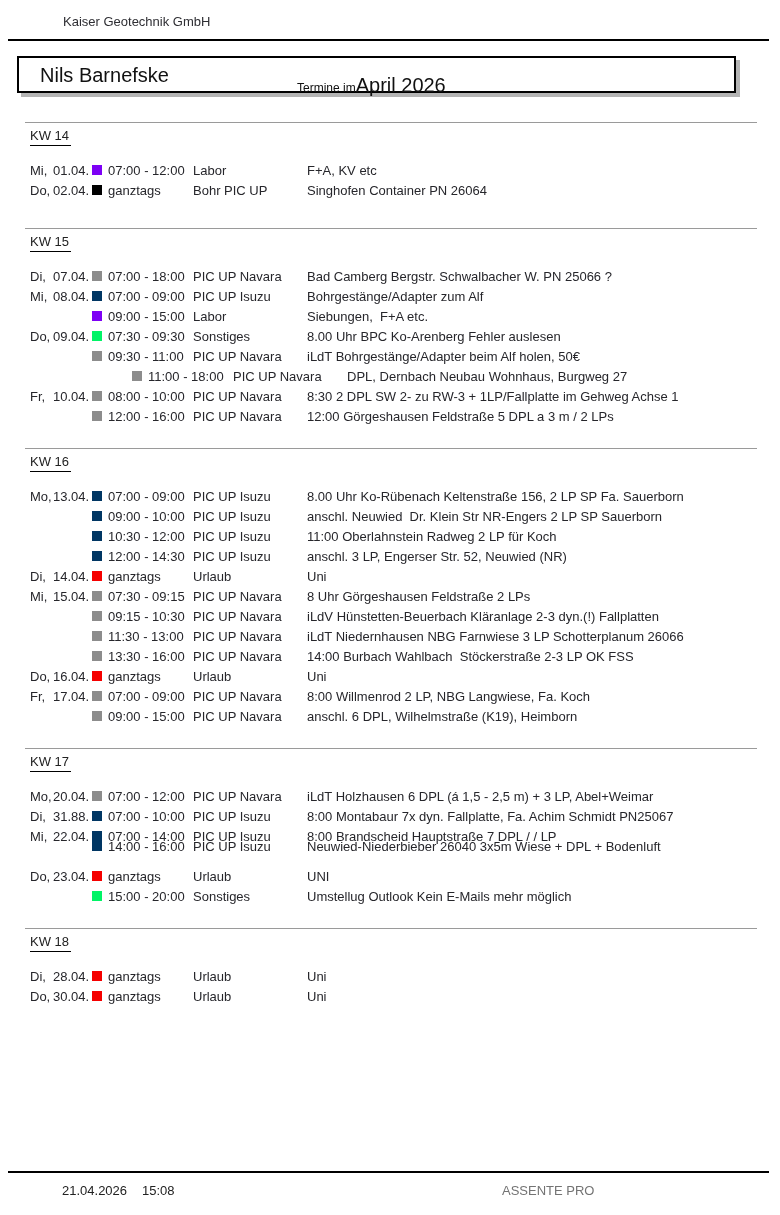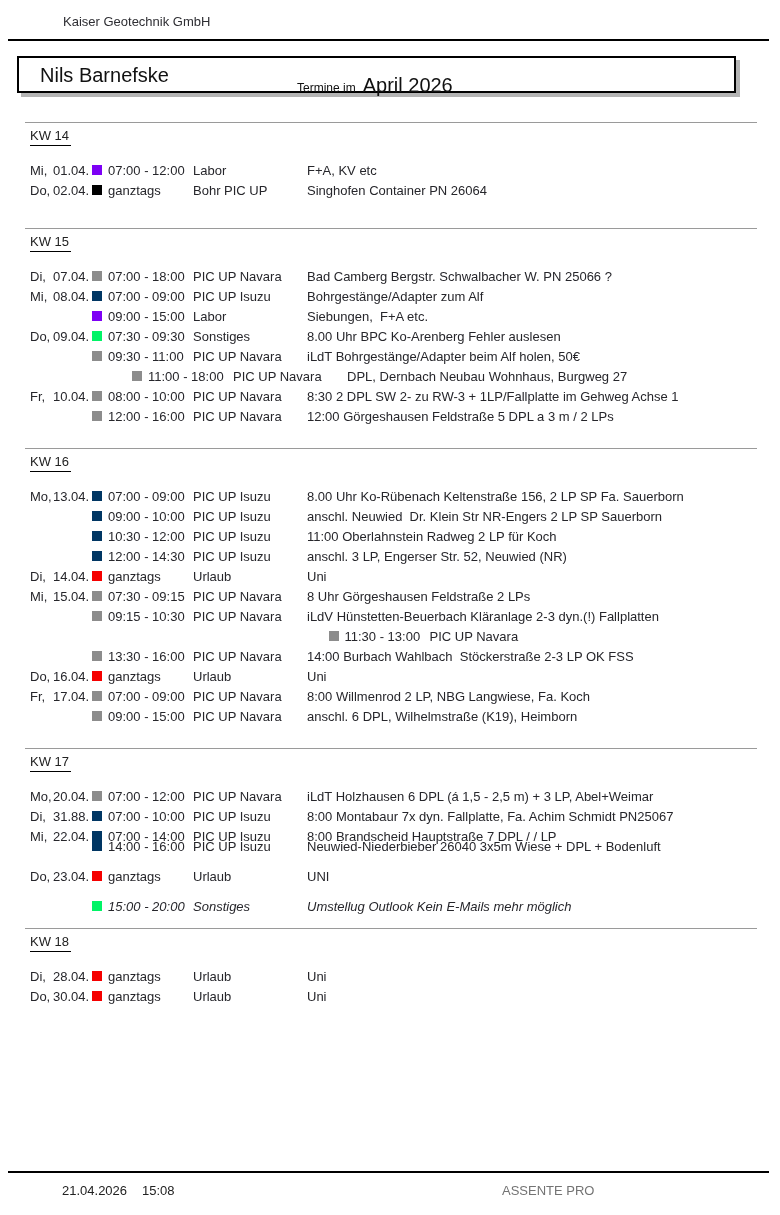--- a/index.html
+++ b/index.html
@@ -5,21 +5,21 @@
   html,body{margin:0;padding:0;background:#fff;}
   .page{position:relative;width:780px;height:1215px;background:#ffffff;
         font-family:"Liberation Sans",sans-serif;color:#26262b;overflow:hidden;}
   .company{position:absolute;left:63px;top:14px;font-size:13px;color:#2e2e33;}
   .top-rule{position:absolute;left:8px;top:39px;width:761px;height:2px;background:#000;}
   .title-box{position:absolute;left:17px;top:56px;width:715px;height:33px;background:#fff;
              border:2px solid #000;box-shadow:4px 4px 0 #b4b4b4;}
   .person{position:absolute;left:21px;top:50%;transform:translateY(-50%);
           font-size:20px;color:#111;}
   .termine-group{position:absolute;left:278px;top:50%;transform:translateY(-50%);
-                 display:flex;align-items:baseline;gap:7px;}
+                 display:flex;align-items:baseline;}
   .termine-prefix{font-size:12px;color:#111;}
   .termine-month{font-size:20px;color:#111;margin-top:20px;}
   .week{position:absolute;left:0;width:780px;}
   .week-rule{position:absolute;left:25px;top:0;width:732px;height:1px;background:#9a9a9a;}
   .kw-label{position:absolute;left:30px;top:6px;font-size:13px;color:#222;
             padding:0 2px 2px 0;border-bottom:1px solid #000;}
   .row{position:absolute;left:0;width:780px;height:20px;display:flex;align-items:center;
        font-size:13px;color:#26262b;white-space:pre;}
   .c-day{margin-left:30px;width:23px;flex:0 0 auto;}
   .c-date{width:39px;flex:0 0 auto;}
@@ -69,35 +69,35 @@
       <div class="week" style="top: 448px;">
         <div class="week-rule"></div>
         <div class="kw-label">KW 16</div>
         <div class="row" style="top: 38px;"><span class="c-day">Mo,</span><span class="c-date">13.04.</span><span class="c-sq" style="background: rgb(0, 54, 99);"></span><span class="c-time">07:00 - 09:00</span><span class="c-type">PIC UP Isuzu</span><span class="c-desc">8.00 Uhr Ko-Rübenach Keltenstraße 156, 2 LP SP Fa. Sauerborn</span></div>
         <div class="row" style="top: 58px;"><span class="c-day"></span><span class="c-date"></span><span class="c-sq" style="background: rgb(0, 54, 99);"></span><span class="c-time">09:00 - 10:00</span><span class="c-type">PIC UP Isuzu</span><span class="c-desc">anschl. Neuwied  Dr. Klein Str NR-Engers 2 LP SP Sauerborn</span></div>
         <div class="row" style="top: 78px;"><span class="c-day"></span><span class="c-date"></span><span class="c-sq" style="background: rgb(0, 54, 99);"></span><span class="c-time">10:30 - 12:00</span><span class="c-type">PIC UP Isuzu</span><span class="c-desc">11:00 Oberlahnstein Radweg 2 LP für Koch</span></div>
         <div class="row" style="top: 98px;"><span class="c-day"></span><span class="c-date"></span><span class="c-sq" style="background: rgb(0, 54, 99);"></span><span class="c-time">12:00 - 14:30</span><span class="c-type">PIC UP Isuzu</span><span class="c-desc">anschl. 3 LP, Engerser Str. 52, Neuwied (NR)</span></div>
         <div class="row" style="top: 118px;"><span class="c-day">Di,</span><span class="c-date">14.04.</span><span class="c-sq" style="background: rgb(245, 0, 0);"></span><span class="c-time">ganztags</span><span class="c-type">Urlaub</span><span class="c-desc">Uni</span></div>
         <div class="row" style="top: 138px;"><span class="c-day">Mi,</span><span class="c-date">15.04.</span><span class="c-sq" style="background: rgb(140, 140, 140);"></span><span class="c-time">07:30 - 09:15</span><span class="c-type">PIC UP Navara</span><span class="c-desc">8 Uhr Görgeshausen Feldstraße 2 LPs</span></div>
         <div class="row" style="top: 158px;"><span class="c-day"></span><span class="c-date"></span><span class="c-sq" style="background: rgb(140, 140, 140);"></span><span class="c-time">09:15 - 10:30</span><span class="c-type">PIC UP Navara</span><span class="c-desc">iLdV Hünstetten-Beuerbach Kläranlage 2-3 dyn.(!) Fallplatten</span></div>
-        <div class="row" style="top: 178px; justify-content: center;"><span class="c-day"></span><span class="c-date"></span><span class="c-sq" style="background: rgb(140, 140, 140);"></span><span class="c-time">11:30 - 13:00</span><span class="c-type">PIC UP Navara</span></div>
+        <div class="row" style="top: 178px; justify-content: center;"><span class="c-day"></span><span class="c-date"></span><span class="c-sq" style="background: rgb(140, 140, 140);"></span><span class="c-time">11:30 - 13:00</span><span class="c-type">PIC UP Navara</span><span class="c-desc">iLdT Niedernhausen NBG Farnwiese 3 LP Schotterplanum 26066</span></div>
         <div class="row" style="top: 198px;"><span class="c-day"></span><span class="c-date"></span><span class="c-sq" style="background: rgb(140, 140, 140);"></span><span class="c-time">13:30 - 16:00</span><span class="c-type">PIC UP Navara</span><span class="c-desc">14:00 Burbach Wahlbach  Stöckerstraße 2-3 LP OK FSS</span></div>
         <div class="row" style="top: 218px;"><span class="c-day">Do,</span><span class="c-date">16.04.</span><span class="c-sq" style="background: rgb(245, 0, 0);"></span><span class="c-time">ganztags</span><span class="c-type">Urlaub</span><span class="c-desc">Uni</span></div>
         <div class="row" style="top: 238px;"><span class="c-day">Fr,</span><span class="c-date">17.04.</span><span class="c-sq" style="background: rgb(140, 140, 140);"></span><span class="c-time">07:00 - 09:00</span><span class="c-type">PIC UP Navara</span><span class="c-desc">8:00 Willmenrod 2 LP, NBG Langwiese, Fa. Koch</span></div>
         <div class="row" style="top: 258px;"><span class="c-day"></span><span class="c-date"></span><span class="c-sq" style="background: rgb(140, 140, 140);"></span><span class="c-time">09:00 - 15:00</span><span class="c-type">PIC UP Navara</span><span class="c-desc">anschl. 6 DPL, Wilhelmstraße (K19), Heimborn</span></div>
       </div>
       <div class="week" style="top: 748px;">
         <div class="week-rule"></div>
         <div class="kw-label">KW 17</div>
         <div class="row" style="top: 38px;"><span class="c-day">Mo,</span><span class="c-date">20.04.</span><span class="c-sq" style="background: rgb(140, 140, 140);"></span><span class="c-time">07:00 - 12:00</span><span class="c-type">PIC UP Navara</span><span class="c-desc">iLdT Holzhausen 6 DPL (á 1,5 - 2,5 m) + 3 LP, Abel+Weimar</span></div>
         <div class="row" style="top: 58px;"><span class="c-day">Di,</span><span class="c-date">31.88.</span><span class="c-sq" style="background: rgb(0, 54, 99);"></span><span class="c-time">07:00 - 10:00</span><span class="c-type">PIC UP Isuzu</span><span class="c-desc">8:00 Montabaur 7x dyn. Fallplatte, Fa. Achim Schmidt PN25067</span></div>
         <div class="row" style="top: 78px;"><span class="c-day">Mi,</span><span class="c-date">22.04.</span><span class="c-sq" style="background: rgb(0, 54, 99);"></span><span class="c-time">07:00 - 14:00</span><span class="c-type">PIC UP Isuzu</span><span class="c-desc">8:00 Brandscheid Hauptstraße 7 DPL / / LP</span></div>
         <div class="row" style="top: 88px;"><span class="c-day"></span><span class="c-date"></span><span class="c-sq" style="background: rgb(0, 54, 99);"></span><span class="c-time">14:00 - 16:00</span><span class="c-type">PIC UP Isuzu</span><span class="c-desc">Neuwied-Niederbieber 26040 3x5m Wiese + DPL + Bodenluft</span></div>
         <div class="row" style="top: 118px;"><span class="c-day">Do,</span><span class="c-date">23.04.</span><span class="c-sq" style="background: rgb(245, 0, 0);"></span><span class="c-time">ganztags</span><span class="c-type">Urlaub</span><span class="c-desc">UNI</span></div>
-        <div class="row" style="top: 148px; font-style: italic;"><span class="c-day"></span><span class="c-date"></span><span class="c-sq" style="background: rgb(0, 244, 102);"></span><span class="c-time">15:00 - 20:00</span><span class="c-type">Sonstiges</span><span class="c-desc">Umstellug Outlook Kein E-Mails mehr möglich</span></div>
+        <div class="row" style="top: 138px;"><span class="c-day"></span><span class="c-date"></span><span class="c-sq" style="background: rgb(0, 244, 102);"></span><span class="c-time">15:00 - 20:00</span><span class="c-type">Sonstiges</span><span class="c-desc">Umstellug Outlook Kein E-Mails mehr möglich</span></div>
       </div>
       <div class="week" style="top: 928px;">
         <div class="week-rule"></div>
         <div class="kw-label">KW 18</div>
         <div class="row" style="top: 38px;"><span class="c-day">Di,</span><span class="c-date">28.04.</span><span class="c-sq" style="background: rgb(245, 0, 0);"></span><span class="c-time">ganztags</span><span class="c-type">Urlaub</span><span class="c-desc">Uni</span></div>
         <div class="row" style="top: 58px;"><span class="c-day">Do,</span><span class="c-date">30.04.</span><span class="c-sq" style="background: rgb(245, 0, 0);"></span><span class="c-time">ganztags</span><span class="c-type">Urlaub</span><span class="c-desc">Uni</span></div>
       </div>
     </div>
 
   <div class="footer-rule"></div>

